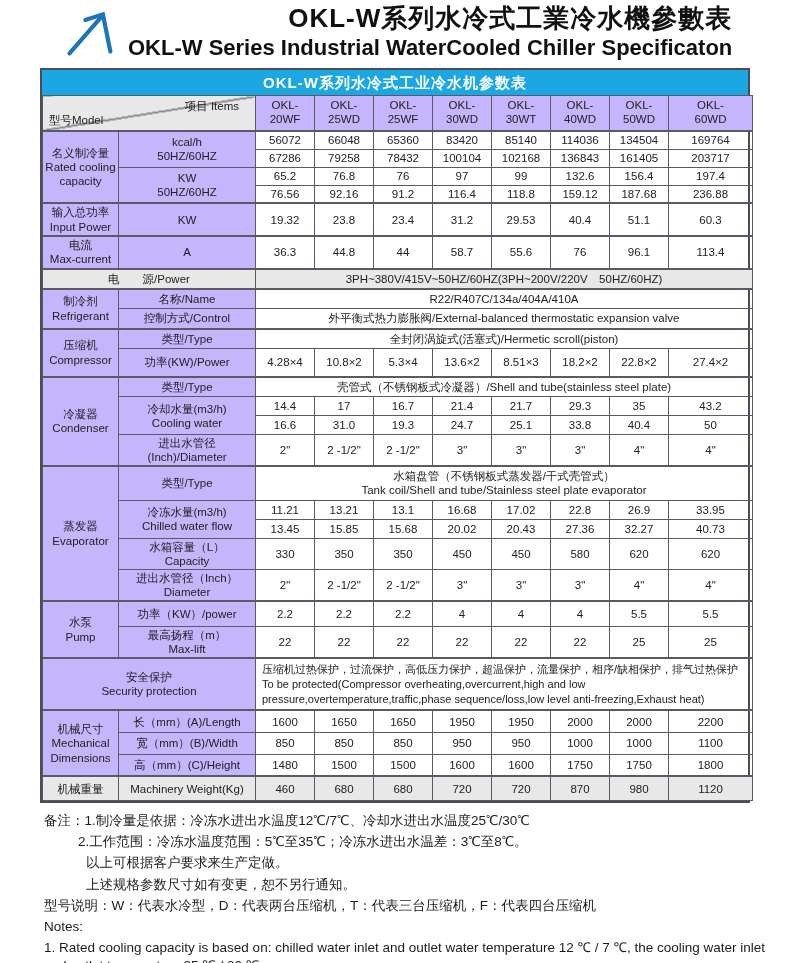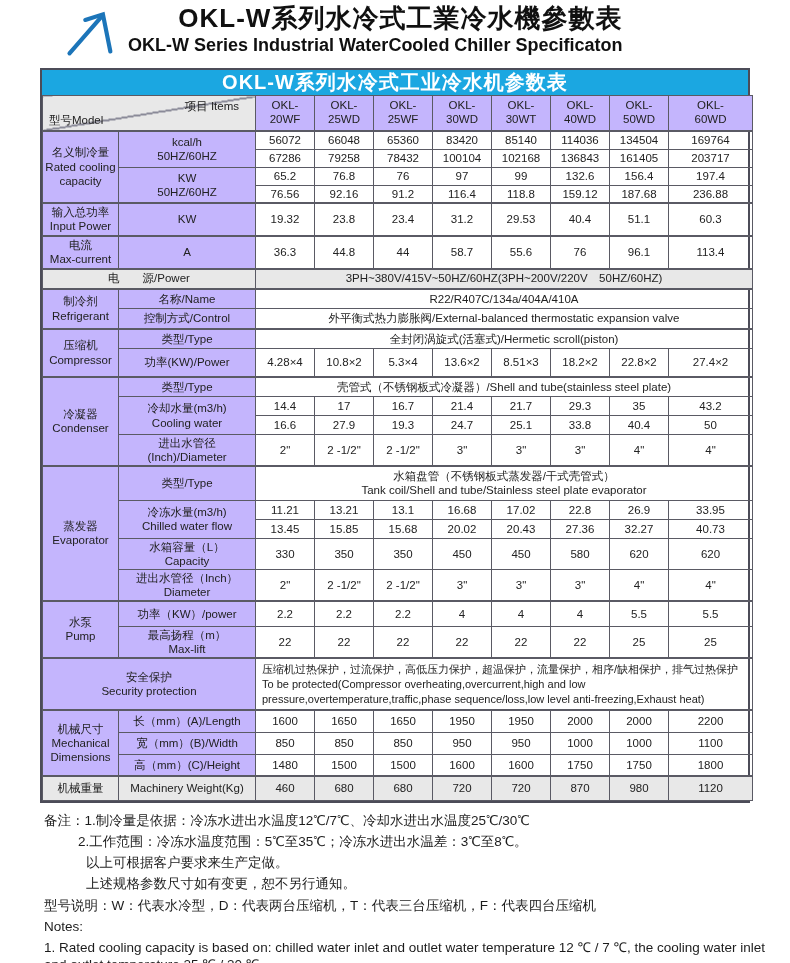--- a/index.html
+++ b/index.html
@@ -7,25 +7,25 @@
     width:790px; height:963px; background:#ffffff;
     font-family:"Liberation Sans", sans-serif; color:#222;
     -webkit-font-smoothing:antialiased;
   }
   
   .title-block { display:flex; align-items:flex-start; padding:4px 0 0 60px; }
   .logo { width:62px; height:56px; flex:0 0 auto; }
   .logo svg { width:58px; height:52px; display:block; margin-top:2px; }
   .titles { margin-left:6px;text-align:right; }
   .title-zh { font-size:26px; font-weight:600; color:#101010; margin:0; letter-spacing:1px; line-height:1.15; }
-  .title-en { font-size:18px; font-weight:600; color:#101010; margin:1px 0 0 0; line-height:1.15; }
+  .title-en { font-size:22px; font-weight:600; color:#101010; margin:1px 0 0 0; line-height:1.15; }
 
   
   .spec-wrap { margin:8px 0 0 40px; width:710px; border:2px solid #4c4c58; box-sizing:border-box; }
-  .banner { background:#1ba7e1; color:#ffffff; text-align:center; font-size:20px; font-weight:600;
+  .banner { background:#1ba7e1; color:#ffffff; text-align:center; font-size:15px; font-weight:600;
             height:25px; line-height:25px; letter-spacing:1px; }
   table { border-collapse:collapse; width:100%; table-layout:fixed; font-size:11.5px; color:#222; }
   td { border:1px solid #5a5a64; text-align:center; vertical-align:middle; padding:1px 2px; line-height:1.22; overflow:hidden; }
   td.lbl { background:#c4b5fd; }
   tr.grayrow td { background:#e8e8e8; }
   tr.sec td { border-top-width:2px; }
   td.left { text-align:left; padding:2px 6px; }
   .corner { position:relative; height:32px; background:
       linear-gradient(to bottom right, rgba(0,0,0,0) calc(50% - 1px), #8a8a98 calc(50% - 1px), #8a8a98 calc(50% + 1px), rgba(0,0,0,0) calc(50% + 1px)), #e8e8e8; }
   .corner-model { position:absolute; left:6px; bottom:3px; font-size:11.5px; }
@@ -255,21 +255,21 @@
             <td>17</td>
             <td>16.7</td>
             <td>21.4</td>
             <td>21.7</td>
             <td>29.3</td>
             <td>35</td>
             <td>43.2</td>
         </tr>
         <tr style="height:19px;">
           <td>16.6</td>
-            <td>27.9</td>
+            <td>31.0</td>
             <td>19.3</td>
             <td>24.7</td>
             <td>25.1</td>
             <td>33.8</td>
             <td>40.4</td>
             <td>50</td>
         </tr>
         <tr style="height:30px;">
           <td class="lbl">
               <div>进出水管径</div>

